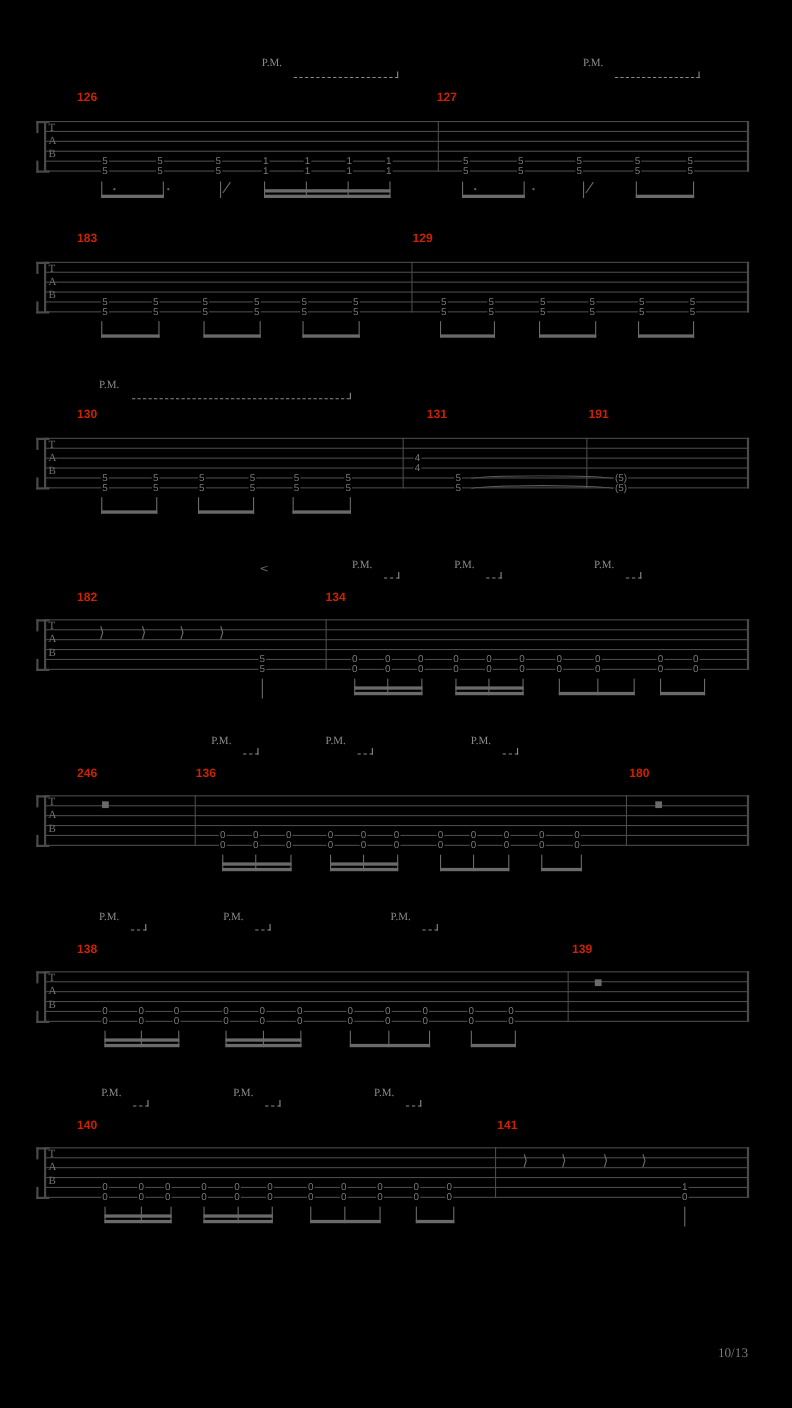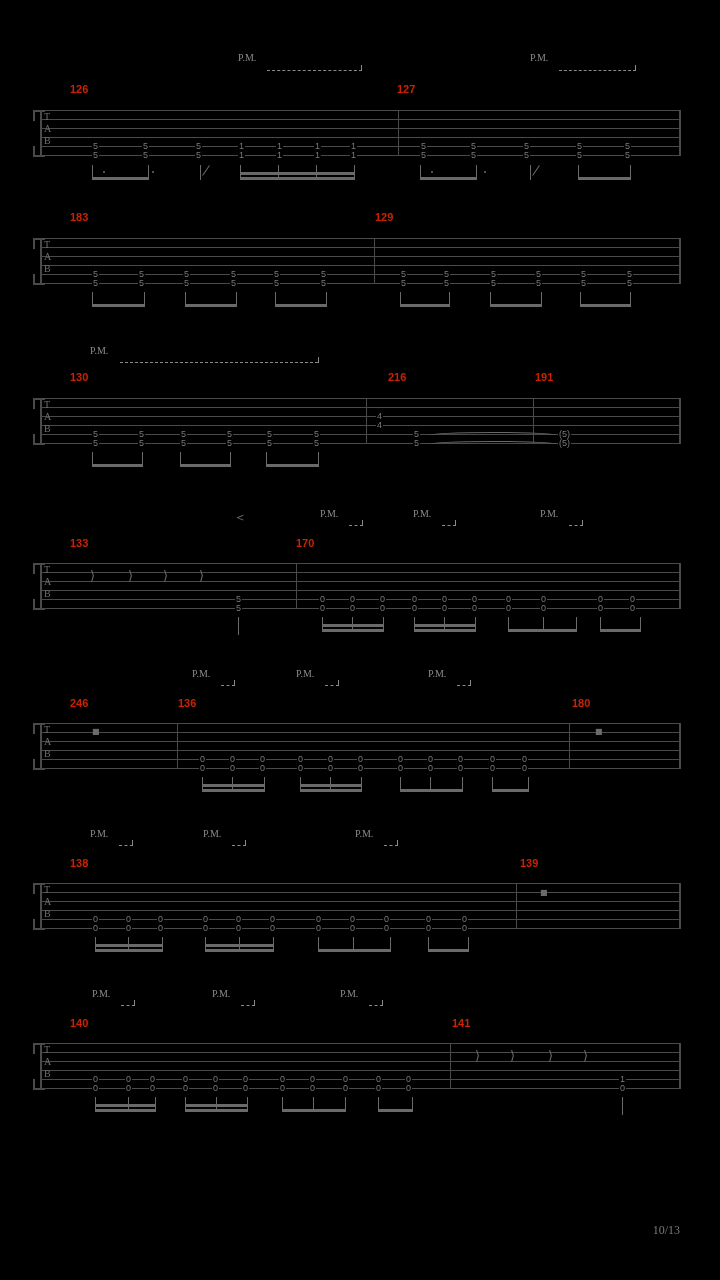--- a/index.html
+++ b/index.html
@@ -191,21 +191,21 @@
     <div class="stem" style="left:490px;top:292px;height:15px"></div>
     <div class="stem" style="left:541px;top:292px;height:15px"></div>
     <div class="beam" style="left:490px;top:304px;width:52px"></div>
     <div class="stem" style="left:580px;top:292px;height:15px"></div>
     <div class="stem" style="left:630px;top:292px;height:15px"></div>
     <div class="beam" style="left:580px;top:304px;width:51px"></div>
   </div>
 
   <div class="system">
     <div class="measnum" style="left:70px;top:371px">130</div>
-    <div class="measnum" style="left:388px;top:371px">216</div>
+    <div class="measnum" style="left:388px;top:371px">131</div>
     <div class="measnum" style="left:535px;top:371px">191</div>
 
     <div class="pm" style="left:90px;top:345px">P.M.</div>
     <div class="pmline" style="left:120px;top:362px;width:198px"></div>
     <div class="pmend" style="left:318px;top:357px"></div>
 
     <div class="brace-top" style="top:398px"></div>
     <div class="brace-bot" style="top:434px"></div>
     <div class="leftbar" style="left:40px;top:398px;height:46px"></div>
     <div class="staff" style="top:398px">
@@ -250,22 +250,22 @@
     <div class="beam" style="left:92px;top:464px;width:51px"></div>
     <div class="stem" style="left:180px;top:452px;height:15px"></div>
     <div class="stem" style="left:230px;top:452px;height:15px"></div>
     <div class="beam" style="left:180px;top:464px;width:51px"></div>
     <div class="stem" style="left:266px;top:452px;height:15px"></div>
     <div class="stem" style="left:318px;top:452px;height:15px"></div>
     <div class="beam" style="left:266px;top:464px;width:53px"></div>
   </div>
 
   <div class="system">
-    <div class="measnum" style="left:70px;top:537px">133</div>
-    <div class="measnum" style="left:296px;top:537px">170</div>
+    <div class="measnum" style="left:70px;top:537px">182</div>
+    <div class="measnum" style="left:296px;top:537px">134</div>
 
     <div class="glyph" style="left:236px;top:512px">&lt;</div>
 
     <div class="pm" style="left:320px;top:508px">P.M.</div>
     <div class="pmline" style="left:349px;top:525px;width:14px"></div>
     <div class="pmend" style="left:362px;top:520px"></div>
     <div class="pm" style="left:413px;top:508px">P.M.</div>
     <div class="pmline" style="left:442px;top:525px;width:14px"></div>
     <div class="pmend" style="left:455px;top:520px"></div>
     <div class="pm" style="left:540px;top:508px">P.M.</div>

